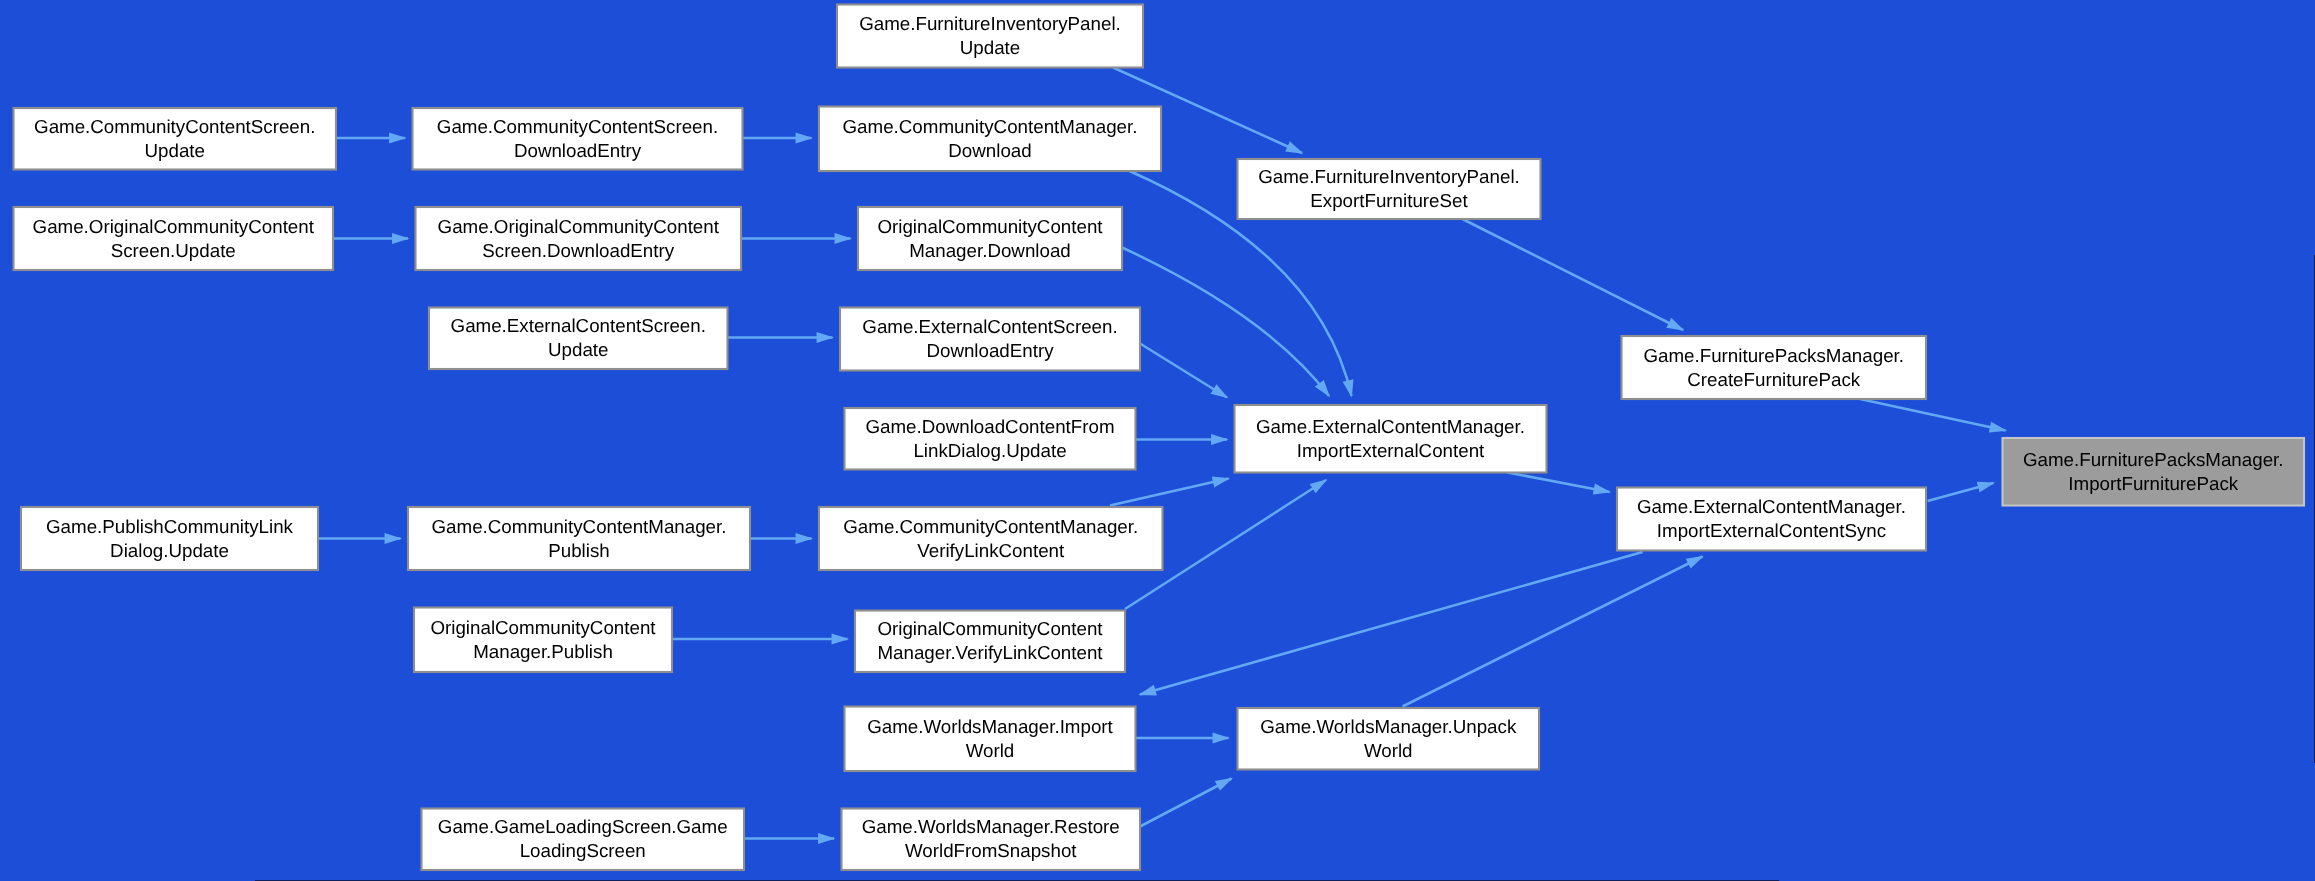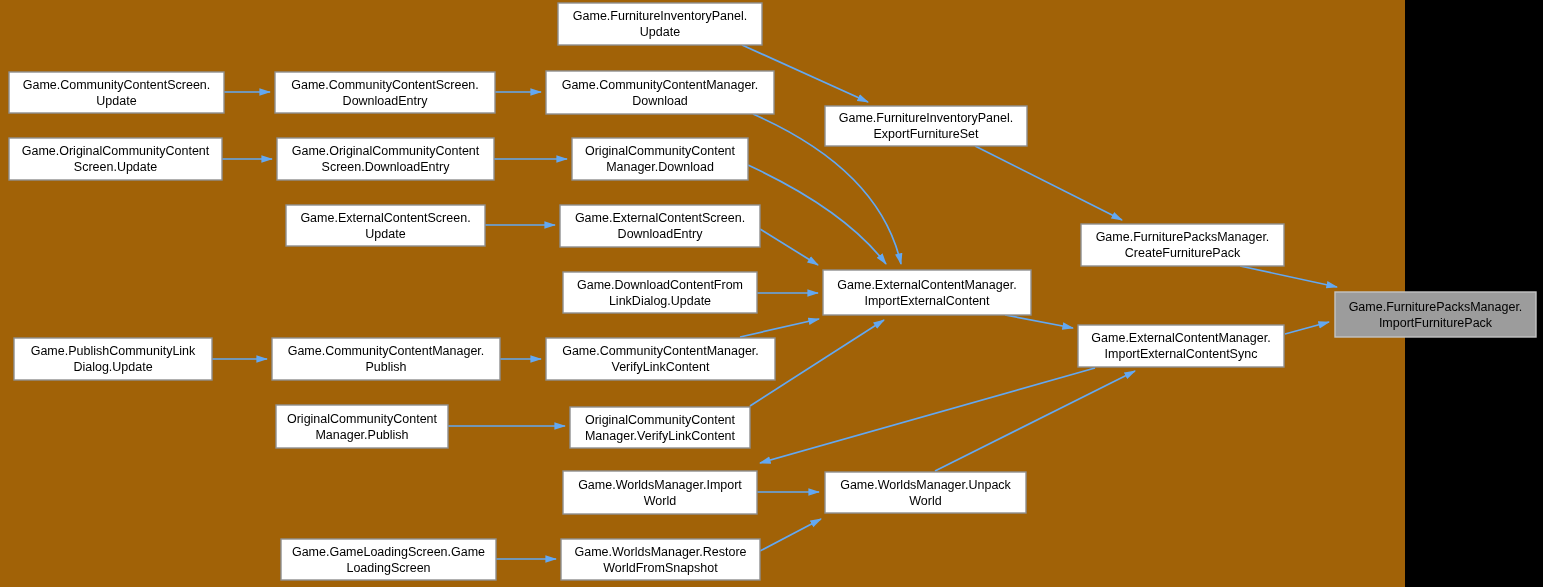--- a/index.html
+++ b/index.html
@@ -6,23 +6,23 @@
     margin: 0;
     padding: 0;
     background: #000000;
     width: 1543px;
     height: 587px;
     overflow: hidden;
     font-family: "Liberation Sans", sans-serif;
   }
   .canvas {
     position: relative;
-    width: 1405px;
+    width: 1543px;
     height: 587px;
-    background: #a16207;
+    background: #1d4ed8;
   }
   svg { display: block; }
   .node-rect {
     fill: #ffffff;
     stroke: #8f8f8f;
     stroke-width: 1.4;
   }
   .node-rect.highlight {
     fill: #9c9c9c;
     stroke: #c4c4c4;

